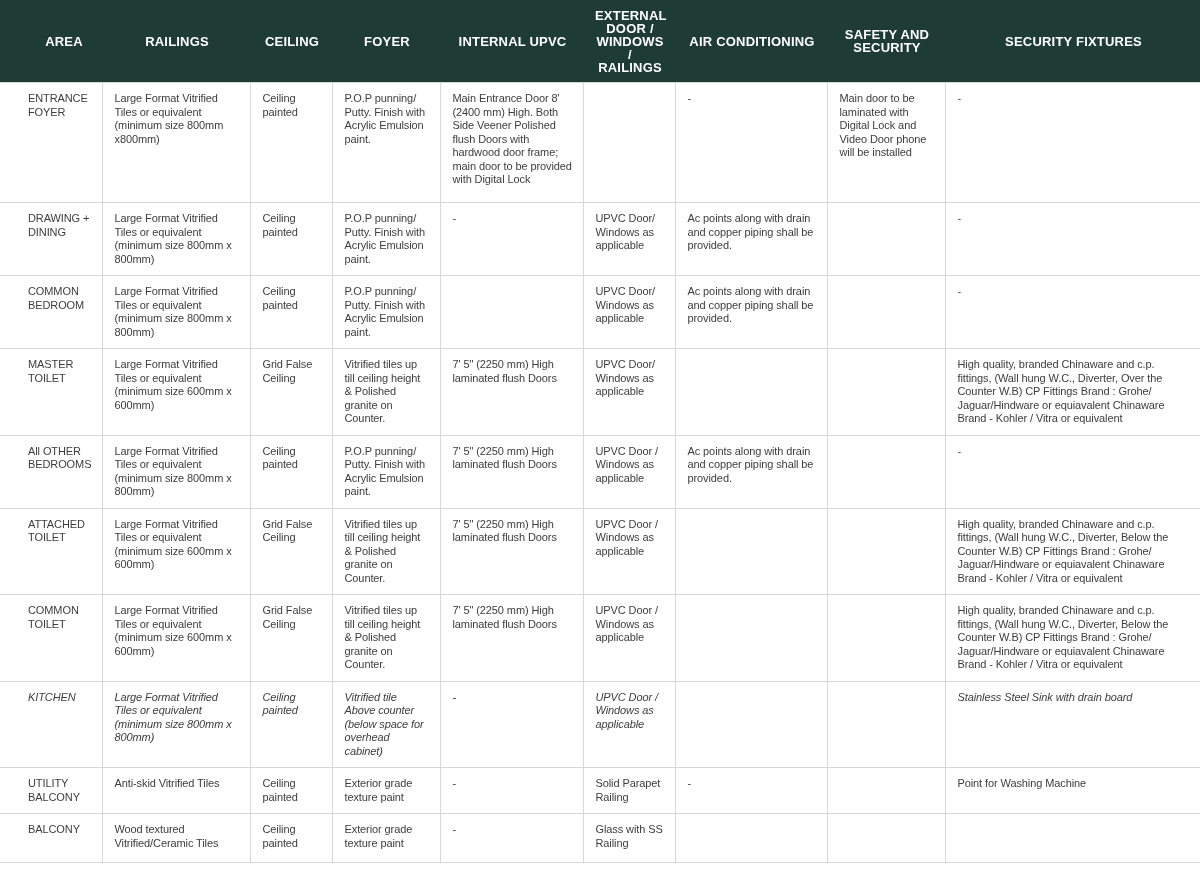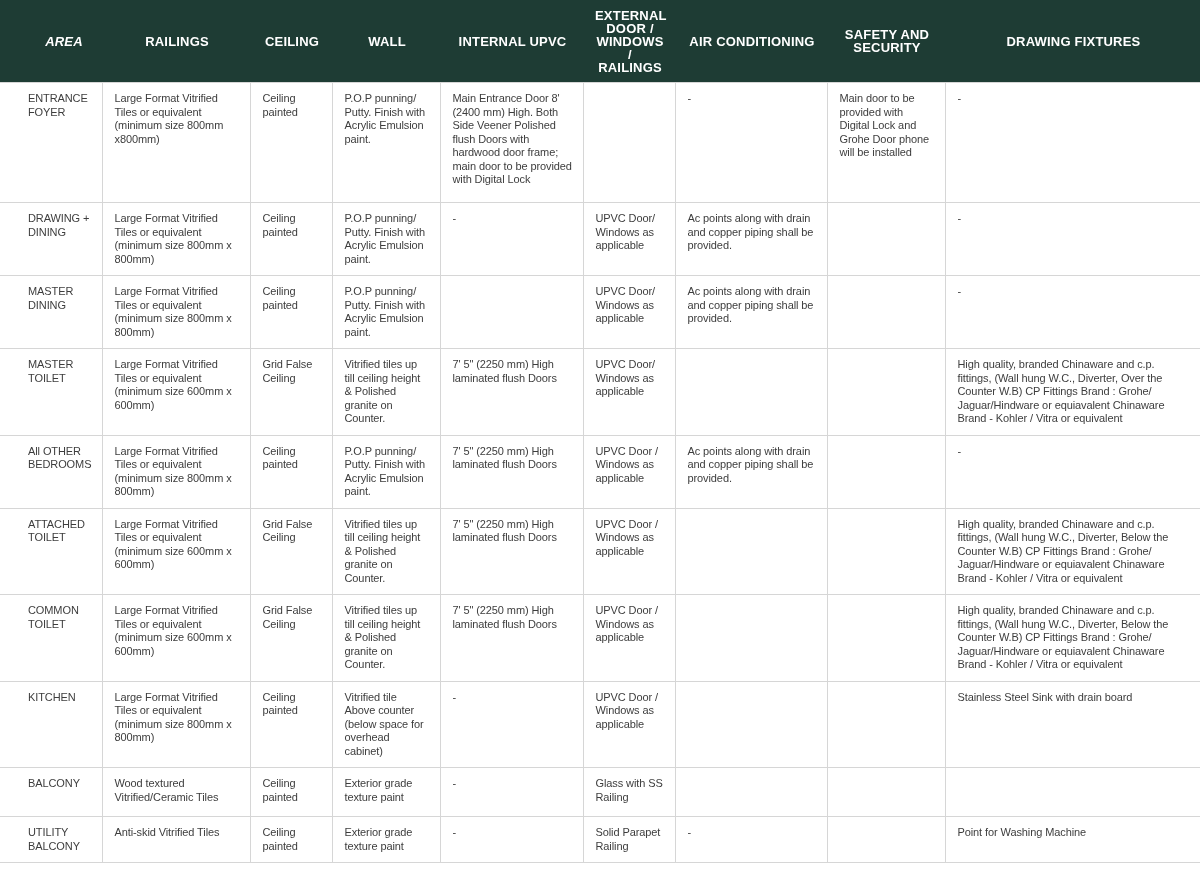--- a/index.html
+++ b/index.html
@@ -26,21 +26,21 @@
     font-weight:700;
     font-size:13px;
     line-height:13px;
     letter-spacing:0.2px;
     text-align:center;
     vertical-align:middle;
     height:70px;
     padding:6px 10px 6px 12px;
     border:none;
   }
-  table.spec thead th:first-child{padding-left:36px;font-style:italic;}
+  table.spec thead th:first-child{padding-left:36px;}
   table.spec tbody td{
     border:1px solid var(--border);
     vertical-align:top;
     padding:9px 10px 9px 12px;
     background:#fff;
   }
   table.spec tbody td:first-child{border-left:none;padding-left:28px;}
   table.spec tbody td:last-child{border-right:none;}
 
   .notes{
@@ -67,53 +67,53 @@
         <col style="width: 92px;">
         <col style="width: 152px;">
         <col style="width: 118px;">
         <col style="width: 255px;">
       </colgroup>
     <thead>
       <tr id="header-row">
           <th>AREA</th>
           <th>RAILINGS</th>
           <th>CEILING</th>
-          <th>WALL</th>
+          <th>FOYER</th>
           <th>INTERNAL UPVC</th>
           <th>EXTERNAL DOOR / WINDOWS / RAILINGS</th>
           <th>AIR CONDITIONING</th>
           <th>SAFETY AND SECURITY</th>
-          <th>DRAWING FIXTURES</th>
+          <th>SECURITY FIXTURES</th>
         </tr>
     </thead>
     <tbody id="table-body">
         <tr style="height: 120px;">
           <td>ENTRANCE FOYER</td>
           <td>Large Format Vitrified Tiles or equivalent (minimum size 800mm x800mm)</td>
           <td>Ceiling painted</td>
           <td>P.O.P punning/ Putty. Finish with Acrylic Emulsion paint.</td>
           <td>Main Entrance Door 8' (2400 mm) High. Both Side Veener Polished flush Doors with hardwood door frame; main door to be provided with Digital Lock</td>
           <td></td>
           <td>-</td>
-          <td>Main door to be provided with Digital Lock and Grohe Door phone will be installed</td>
+          <td>Main door to be laminated with Digital Lock and Video Door phone will be installed</td>
           <td>-</td>
         </tr>
         <tr style="height: 63px;">
           <td>DRAWING + DINING</td>
           <td>Large Format Vitrified Tiles or equivalent (minimum size 800mm x 800mm)</td>
           <td>Ceiling painted</td>
           <td>P.O.P punning/ Putty. Finish with Acrylic Emulsion paint.</td>
           <td>-</td>
           <td>UPVC Door/ Windows as applicable</td>
           <td>Ac points along with drain and copper piping shall be provided.</td>
           <td></td>
           <td>-</td>
         </tr>
         <tr style="height: 63px;">
-          <td>MASTER DINING</td>
+          <td>COMMON BEDROOM</td>
           <td>Large Format Vitrified Tiles or equivalent (minimum size 800mm x 800mm)</td>
           <td>Ceiling painted</td>
           <td>P.O.P punning/ Putty. Finish with Acrylic Emulsion paint.</td>
           <td></td>
           <td>UPVC Door/ Windows as applicable</td>
           <td>Ac points along with drain and copper piping shall be provided.</td>
           <td></td>
           <td>-</td>
         </tr>
         <tr style="height: 77px; margin-left: 20px;">
@@ -153,52 +153,52 @@
           <td>COMMON TOILET</td>
           <td>Large Format Vitrified Tiles or equivalent (minimum size 600mm x 600mm)</td>
           <td>Grid False Ceiling</td>
           <td>Vitrified tiles up till ceiling height &amp; Polished granite on Counter.</td>
           <td>7' 5" (2250 mm) High laminated flush Doors</td>
           <td>UPVC Door / Windows as applicable</td>
           <td></td>
           <td></td>
           <td>High quality, branded Chinaware and c.p. fittings, (Wall hung W.C., Diverter, Below the Counter W.B) CP Fittings Brand : Grohe/ Jaguar/Hindware or equiavalent Chinaware Brand - Kohler / Vitra or equivalent</td>
         </tr>
-        <tr style="height: 77px;">
+        <tr style="height: 77px; font-style: italic;">
           <td>KITCHEN</td>
           <td>Large Format Vitrified Tiles or equivalent (minimum size 800mm x 800mm)</td>
           <td>Ceiling painted</td>
           <td>Vitrified tile Above counter (below space for overhead cabinet)</td>
           <td>-</td>
           <td>UPVC Door / Windows as applicable</td>
           <td></td>
           <td></td>
           <td>Stainless Steel Sink with drain board</td>
+        </tr>
+        <tr style="height: 36px;">
+          <td>UTILITY BALCONY</td>
+          <td>Anti-skid Vitrified Tiles</td>
+          <td>Ceiling painted</td>
+          <td>Exterior grade texture paint</td>
+          <td>-</td>
+          <td>Solid Parapet Railing</td>
+          <td>-</td>
+          <td></td>
+          <td>Point for Washing Machine</td>
         </tr>
         <tr style="height: 49px;">
           <td>BALCONY</td>
           <td>Wood textured Vitrified/Ceramic Tiles</td>
           <td>Ceiling painted</td>
           <td>Exterior grade texture paint</td>
           <td>-</td>
           <td>Glass with SS Railing</td>
           <td></td>
           <td></td>
           <td></td>
-        </tr>
-        <tr style="height: 36px;">
-          <td>UTILITY BALCONY</td>
-          <td>Anti-skid Vitrified Tiles</td>
-          <td>Ceiling painted</td>
-          <td>Exterior grade texture paint</td>
-          <td>-</td>
-          <td>Solid Parapet Railing</td>
-          <td>-</td>
-          <td></td>
-          <td>Point for Washing Machine</td>
         </tr>
       </tbody>
   </table>
 
   <div class="notes">
     
     
   </div>
 </div>
 

